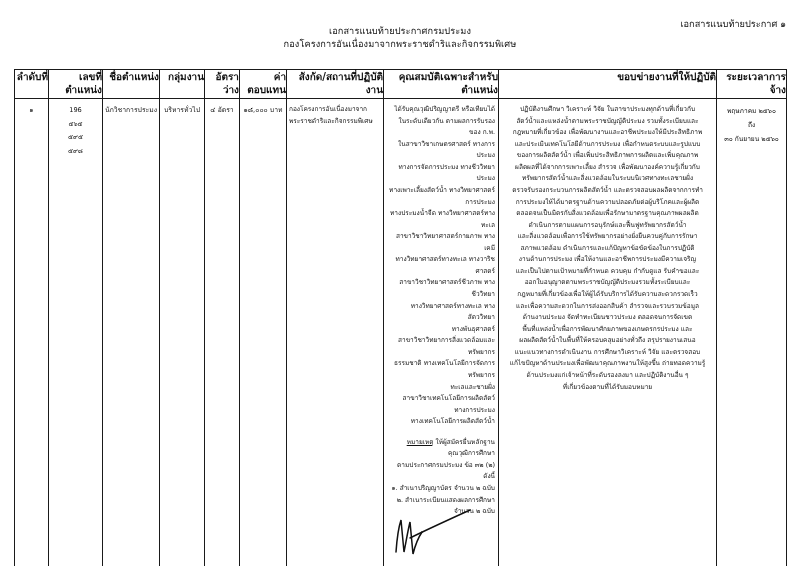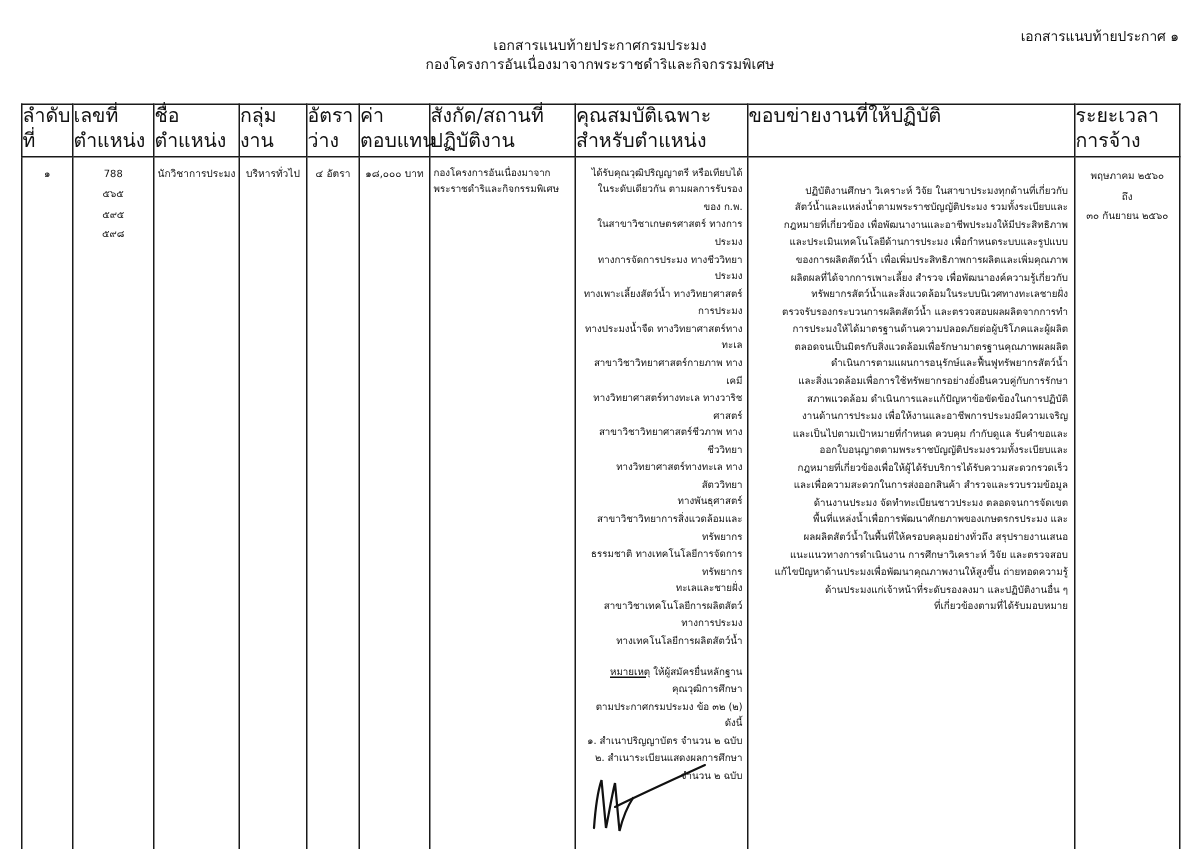--- a/index.html
+++ b/index.html
@@ -56,23 +56,23 @@
     margin-top: 1px;
   }
   table.main-table th,
   table.main-table td {
     border: 1px solid #1a1a1a;
     vertical-align: top;
     padding: 0;
   }
   thead th {
     height: 28px;
-    font-weight: normal;
-    font-size: 13px;
-    text-align: left;
+    font-weight: bold;
+    font-size: 10px;
+    text-align: right;
     vertical-align: middle;
     line-height: 1.3;
     padding: 2px 1px;
   }
 
   
   col.c-order   { width: 34px; }
   col.c-posno   { width: 54px; }
   col.c-title   { width: 57px; }
   col.c-group   { width: 45px; }
@@ -115,23 +115,22 @@
     text-decoration: underline;
   }
   .indent-item {
     padding-left: 3px;
   }
 
   .scope-text {
     font-size: 6.5px;
     line-height: 1.78;
     padding: 5px 4px 0 4px;
-    text-align: right;
+    text-align: center;
     word-break: break-word;
-    margin-top: 12px;
   }
   .scope-text p { margin: 0; }
 
   .period-text {
     font-size: 6.6px;
     line-height: 2.1;
     text-align: center;
     padding: 6px 2px 0 2px;
   }
 
@@ -192,21 +191,21 @@
       </tr>
     </thead>
     <tbody>
       <tr>
         <td>
           <div class="center-top">๑</div>
         </td>
 
         <td>
           <div class="cell-pad num-list">
-            <div>788</div>
+            <div>196</div>
             <div>๕๖๕</div>
             <div>๕๙๕</div>
             <div>๕๙๘</div>
           </div>
         </td>
 
         <td>
           <div class="center-top">นักวิชาการประมง</div>
         </td>
 

